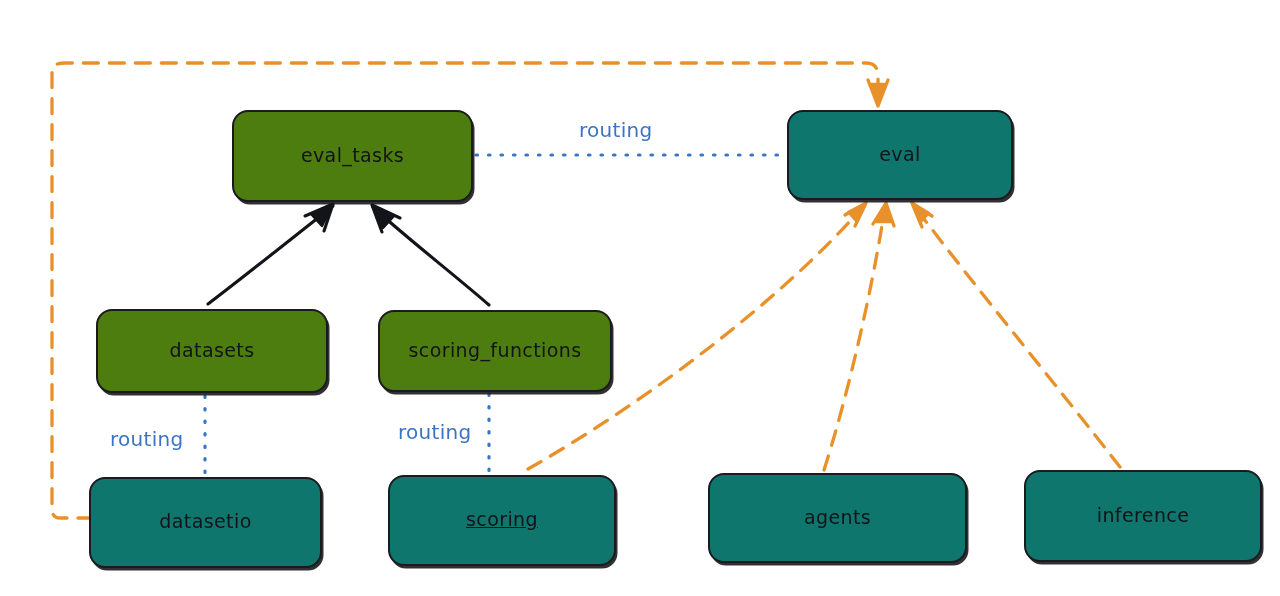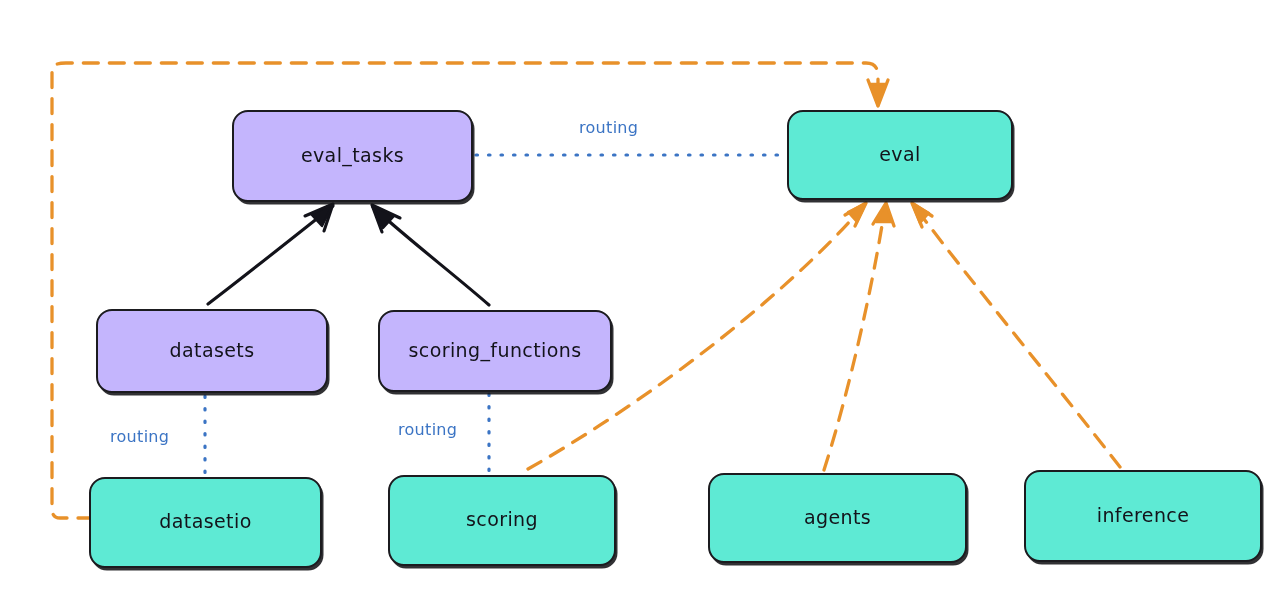--- a/index.html
+++ b/index.html
@@ -33,31 +33,31 @@
     align-items: center;
     justify-content: center;
     border: 2.6px solid #1b1b1f;
     border-radius: 16px;
     font-family: "DejaVu Sans", sans-serif;
     font-size: 19px;
     letter-spacing: 0.4px;
     color: #13131a;
     box-shadow: 2px 3px 0px -0.5px rgba(20,20,24,0.88);
   }
-  .node.blue  { background: #c4b5fd; }
-  .node.green { background: #5eead4; }
+  .node.blue  { background: #4d7c0f; }
+  .node.green { background: #0f766e; }
   .node-label {
     line-height: 1;
     white-space: nowrap;
     transform: translateY(-1px);
   }
   .edge-label {
     position: absolute;
     font-family: "DejaVu Sans", sans-serif;
-    font-size: 16px;
+    font-size: 20px;
     color: #3b74c4;
     white-space: nowrap;
     letter-spacing: 0.3px;
   }
 </style>
 </head>
 <body>
 
 <div id="canvas">
 
@@ -125,21 +125,21 @@
   </div>
 
   <div class="node blue" style="left:378px; top:310px; width:234px; height:82px;">
     <span class="node-label">scoring_functions</span>
   </div>
 
   <div class="node green" style="left:89px; top:477px; width:233px; height:91px;">
     <span class="node-label">datasetio</span>
   </div>
 
-  <div class="node green" style="left:388px; top:475px; width:228px; height:91px;">
+  <div class="node green" style="left:388px; top:475px; width:228px; height:91px;text-decoration:underline;">
     <span class="node-label">scoring</span>
   </div>
 
   <div class="node green" style="left:708px; top:473px; width:259px; height:90px;">
     <span class="node-label">agents</span>
   </div>
 
   <div class="node green" style="left:1024px; top:470px; width:238px; height:92px;">
     <span class="node-label">inference</span>
   </div>

